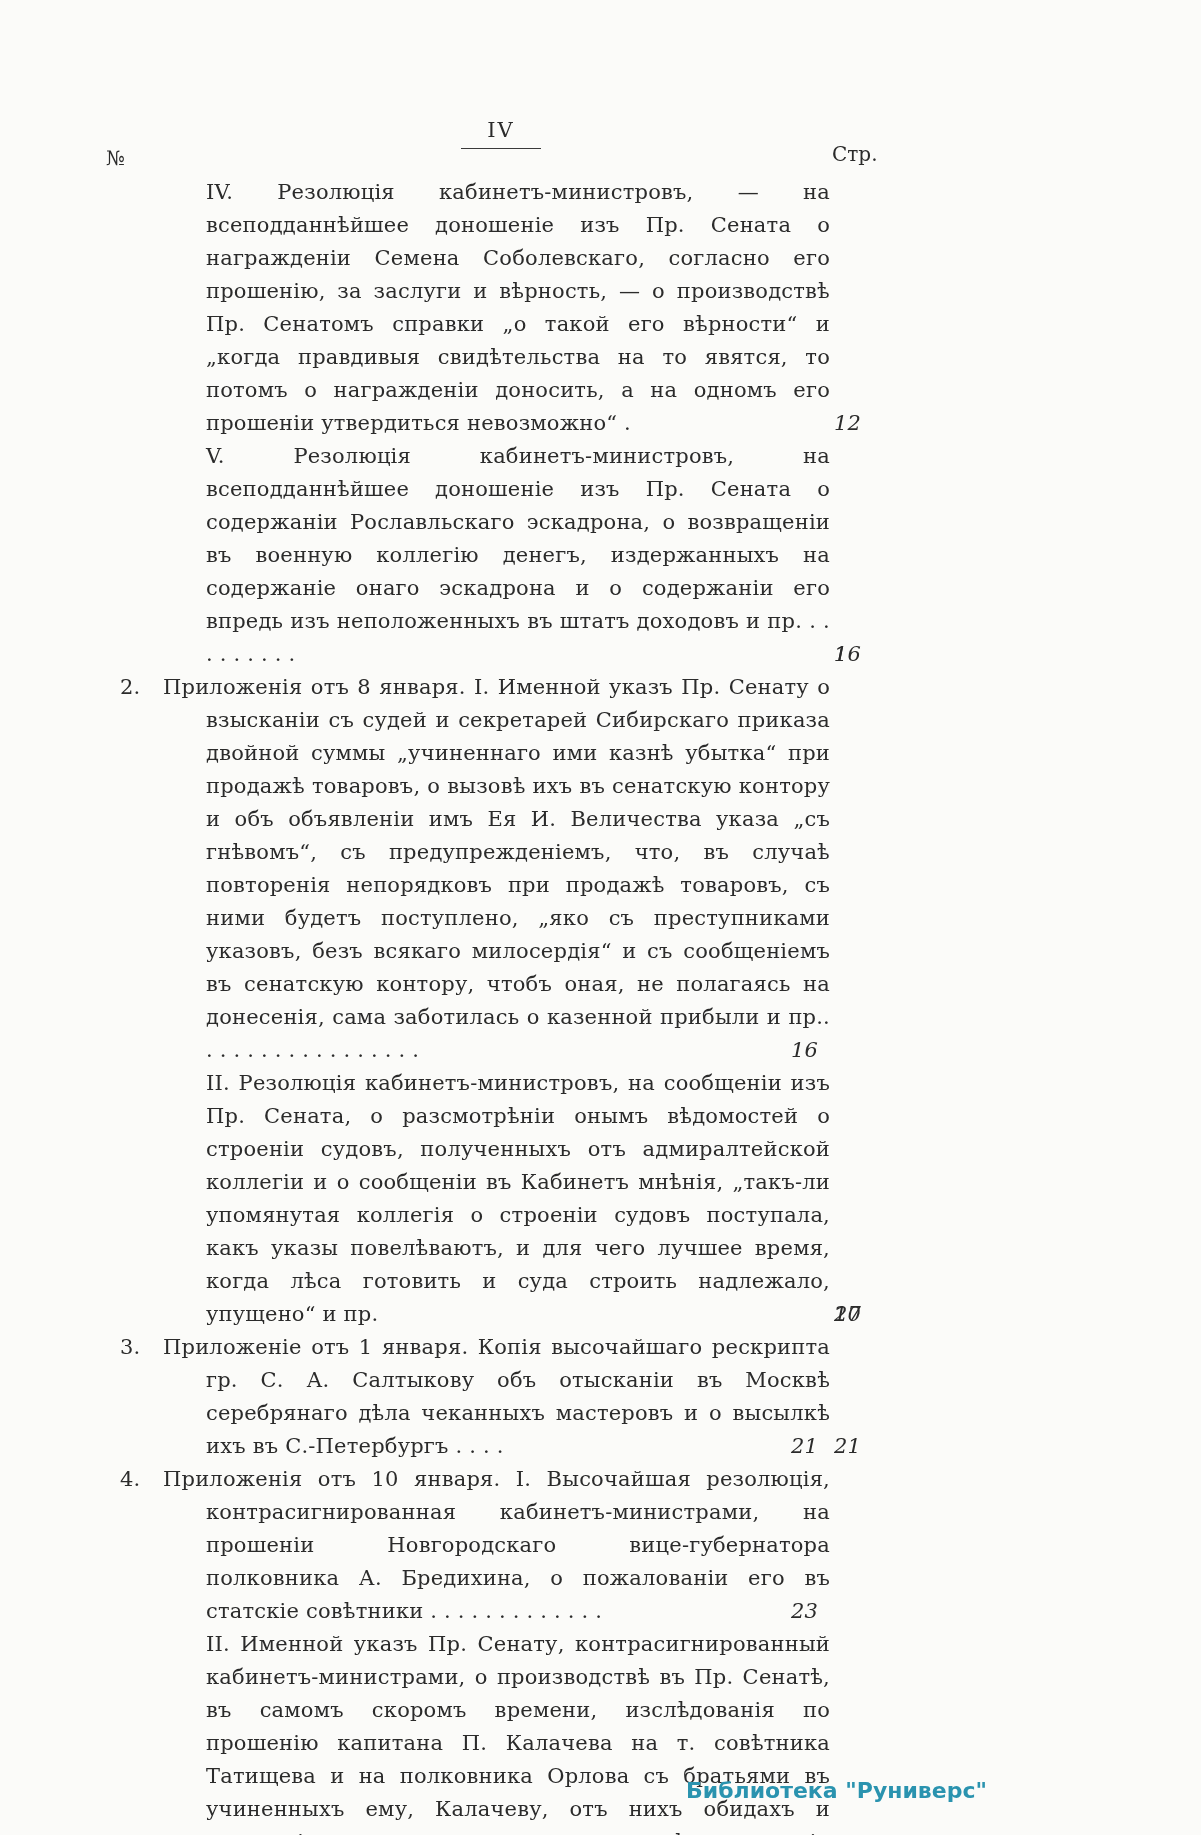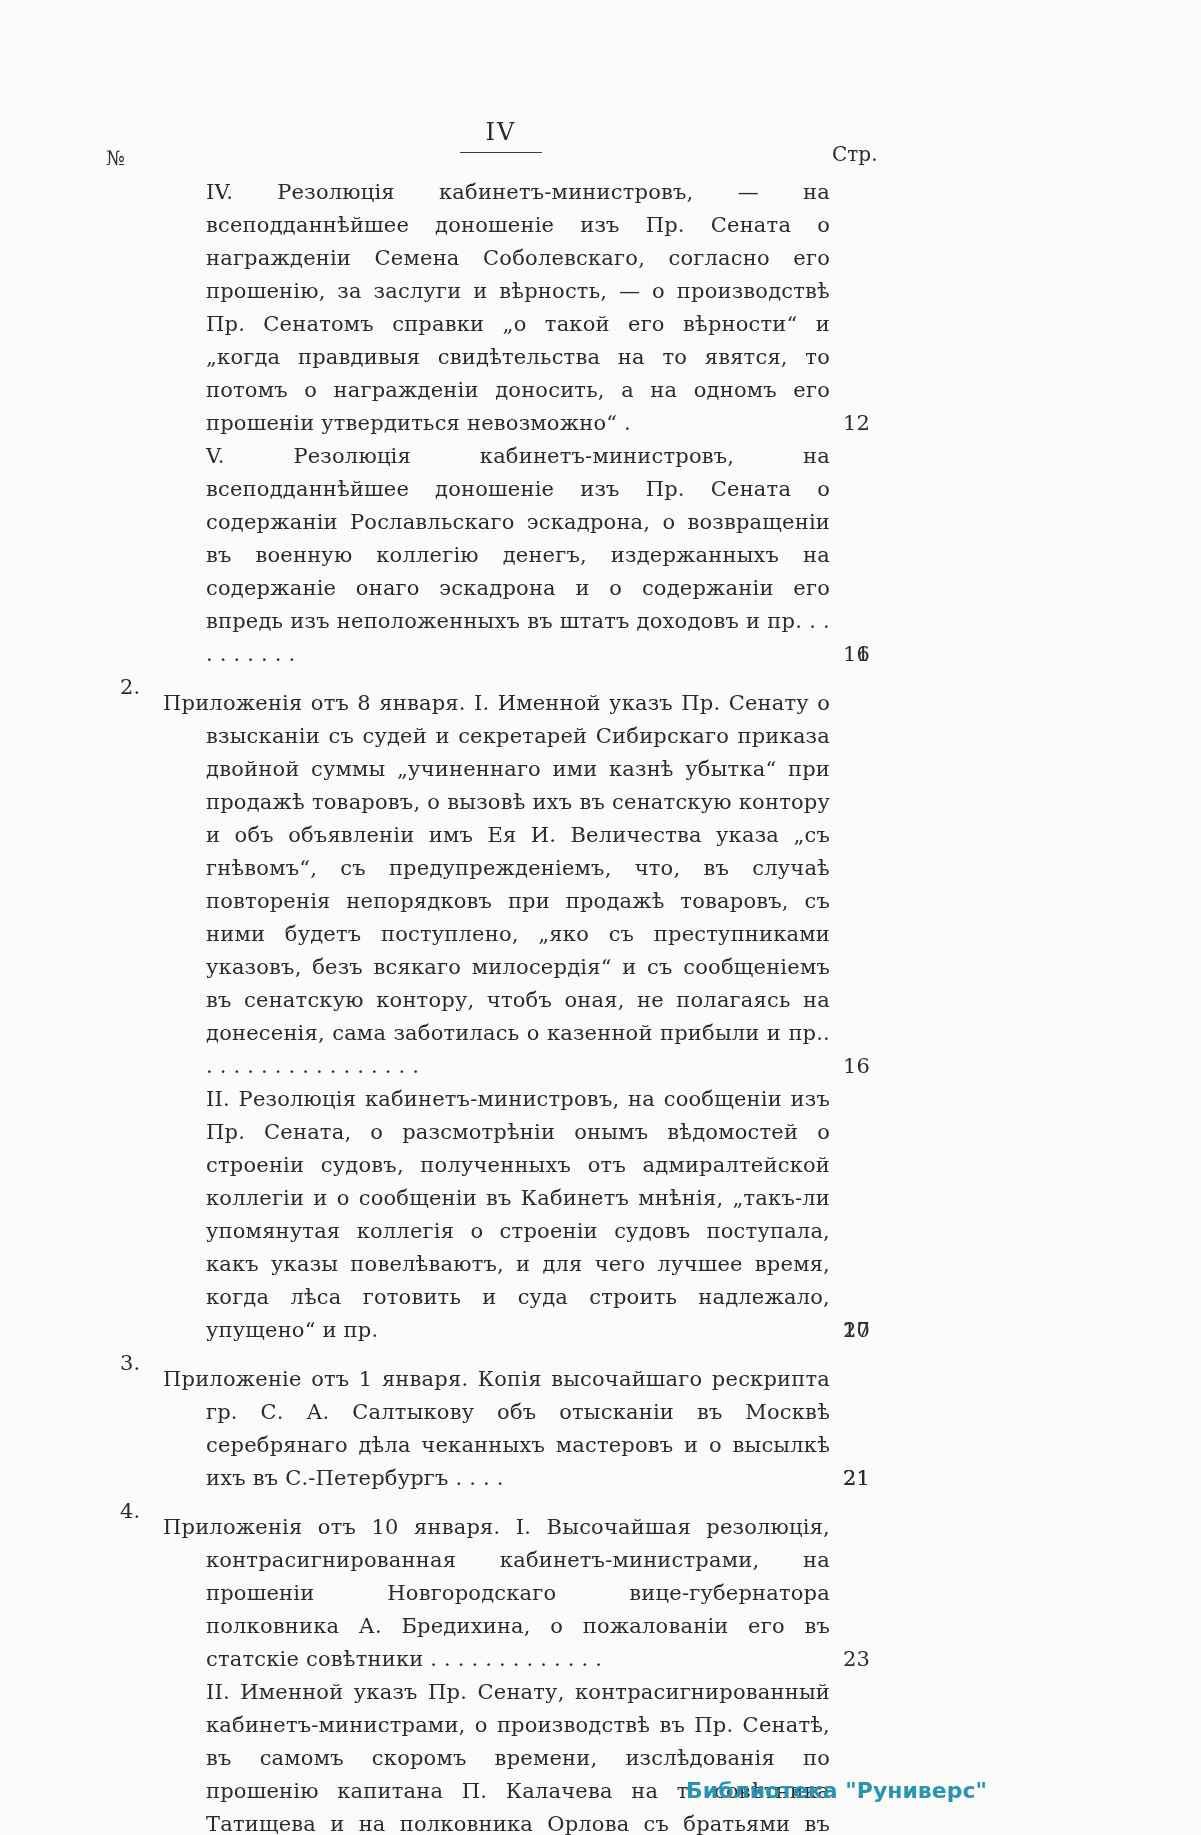--- a/index.html
+++ b/index.html
@@ -19,21 +19,21 @@
   
   .folio-wrap {
     position: absolute;
     left: 120px;
     width: 762px;
     top: 118px;
     text-align: center;
   }
   .folio-text {
     display: inline-block;
-    font-size: 24px;
+    font-size: 21px;
     letter-spacing: 2px;
     padding: 0 26px 6px 26px;
     border-bottom: 1.6px solid #3a3a3a;
   }
   .no-label {
     position: absolute;
     left: 106px;
     top: 146px;
     font-size: 20px;
   }
@@ -54,35 +54,34 @@
     text-align: justify;
     letter-spacing: 0.2px;
   }
   .entry {
     position: relative;
     margin: 0;
     padding-right: 52px;
   }
   .entry .pg {
     position: absolute;
-    right: 12px;
+    right: 0;
     bottom: 0;
     width: 48px;
-    text-align: right;
+    font-style: italic;
   }
   .e-main { padding-left: 43px; }
   .e-main .num {
     position: absolute;
     left: 0;
     top: 0;
   }
   .e-app {
     padding-left: 86px;
     text-indent: -43px;
-    margin-top: 16px;
   }
   .e-roman { padding-left: 86px; }
   
   .watermark {
     position: absolute;
     left: 686px;
     top: 1778px;
     width: 220px;
     font-family: "DejaVu Sans", "Liberation Sans", sans-serif;
     font-weight: bold;

